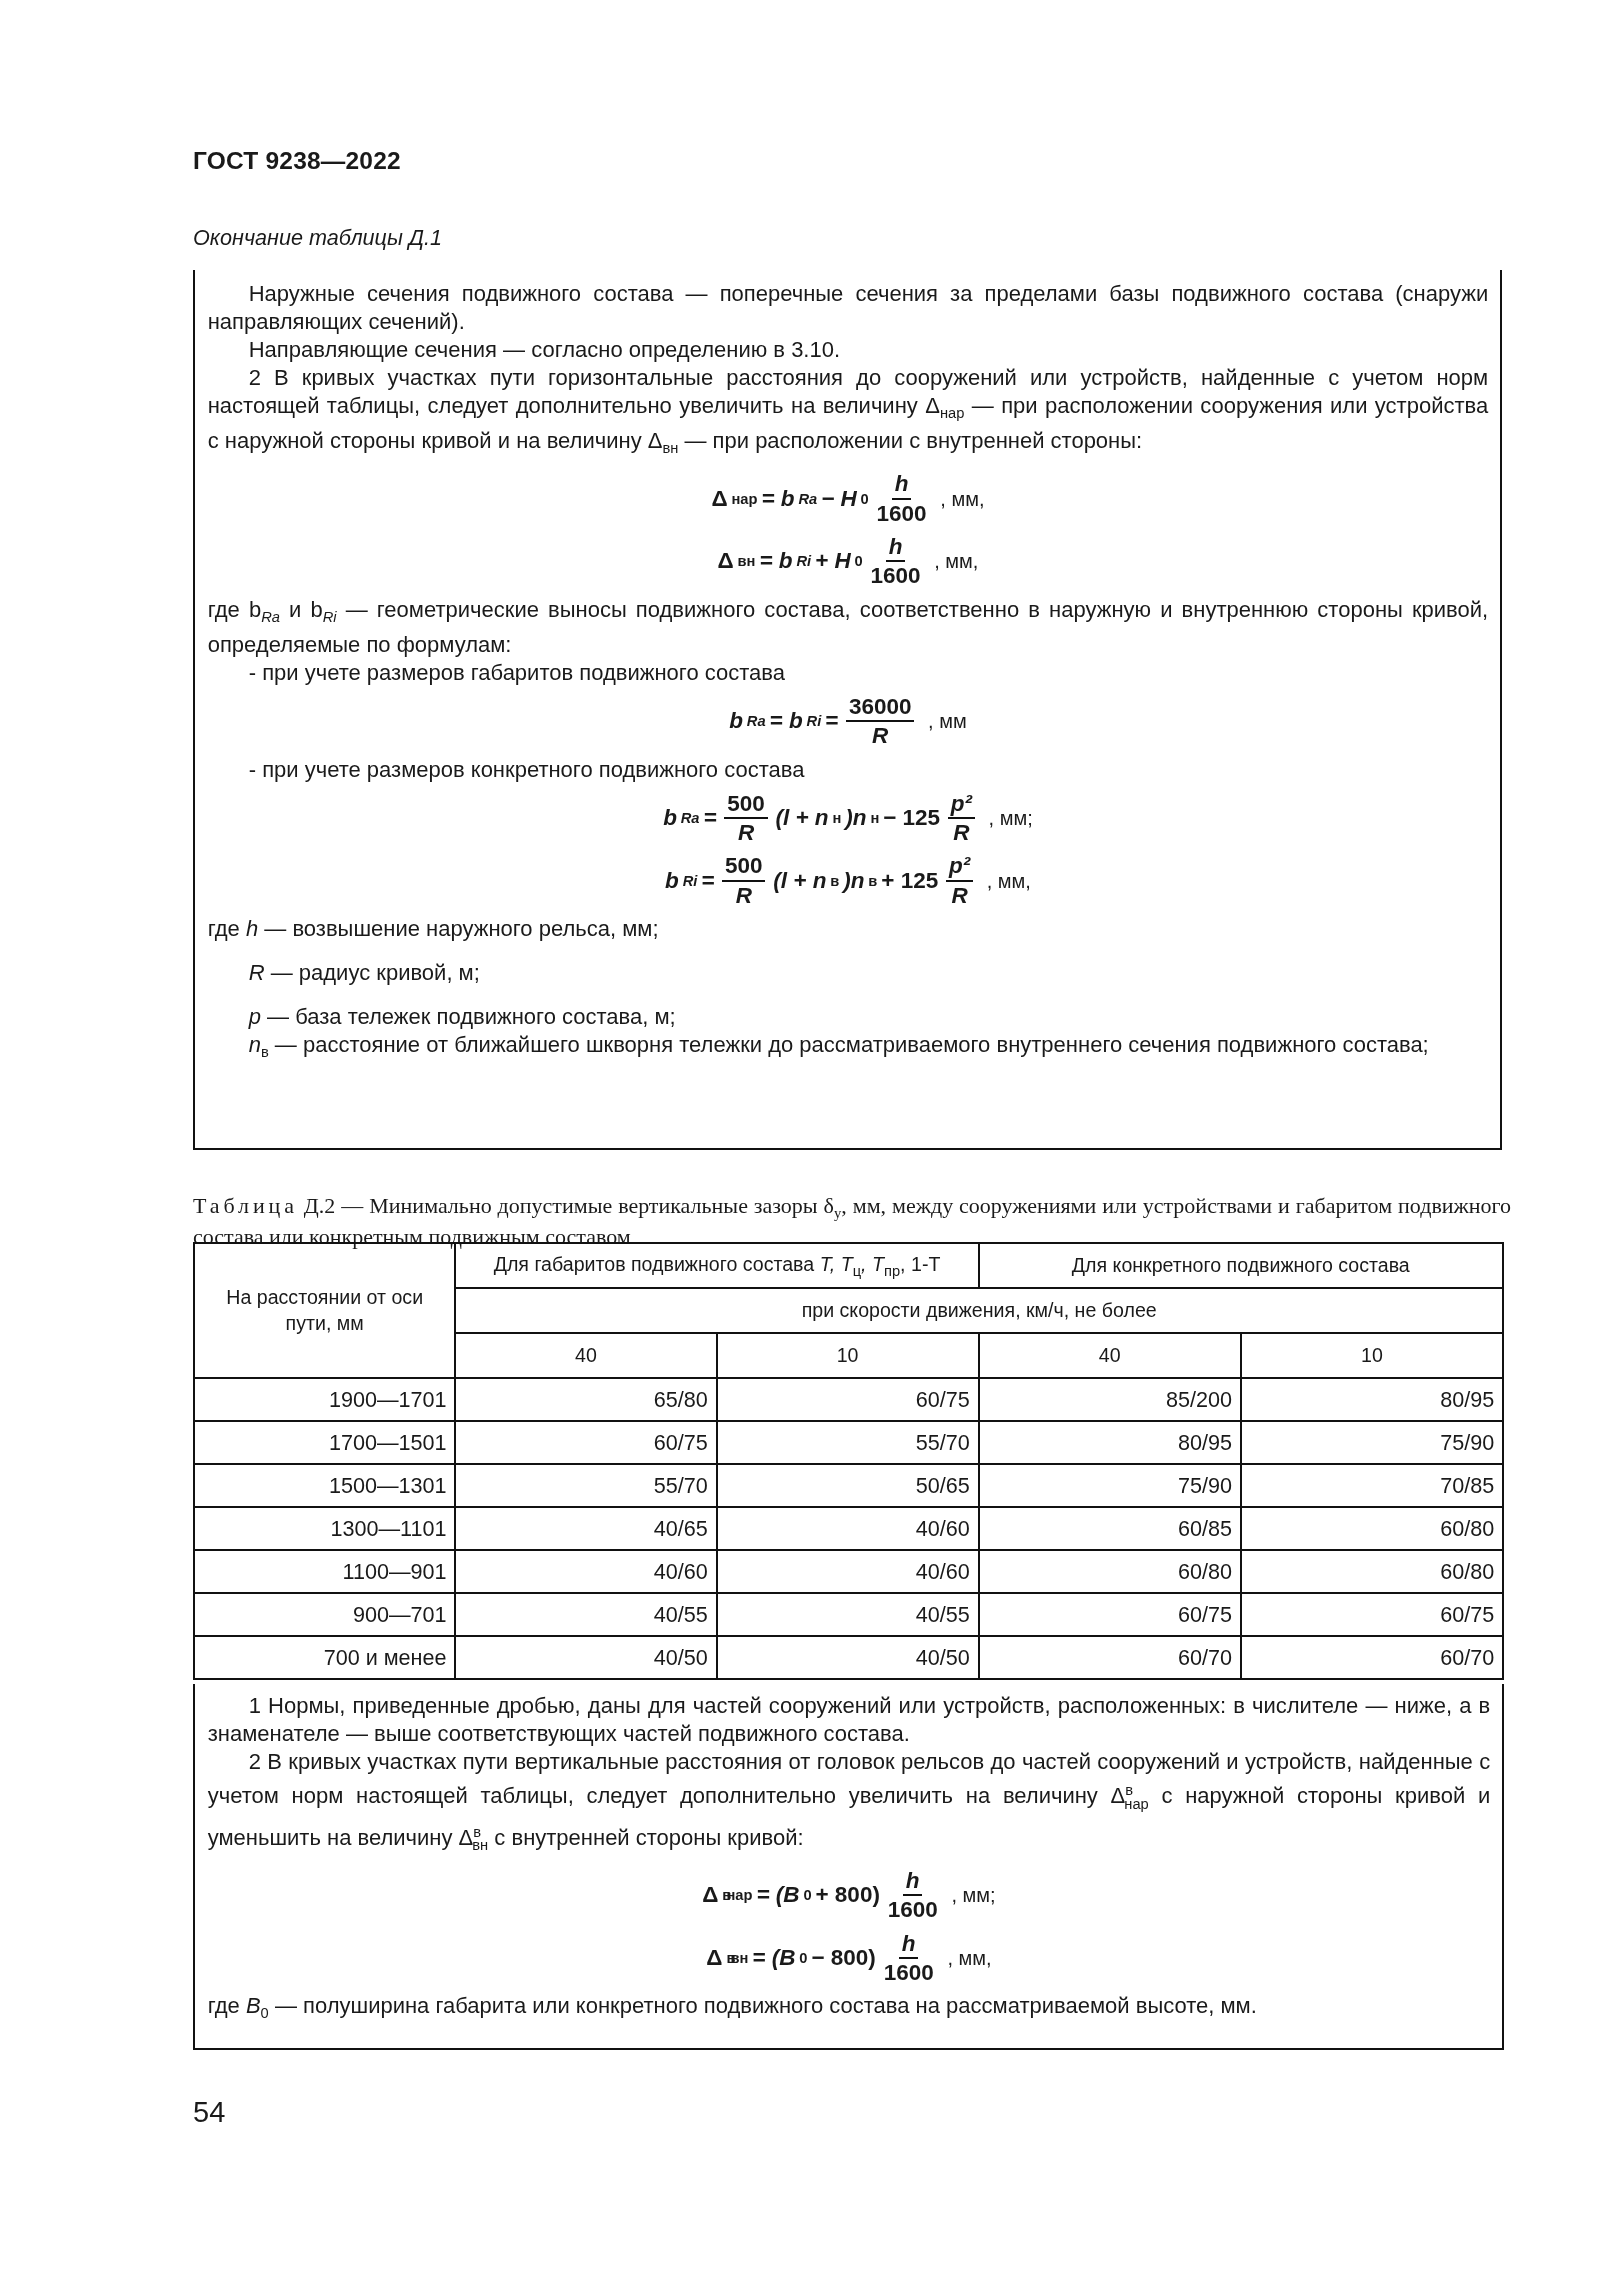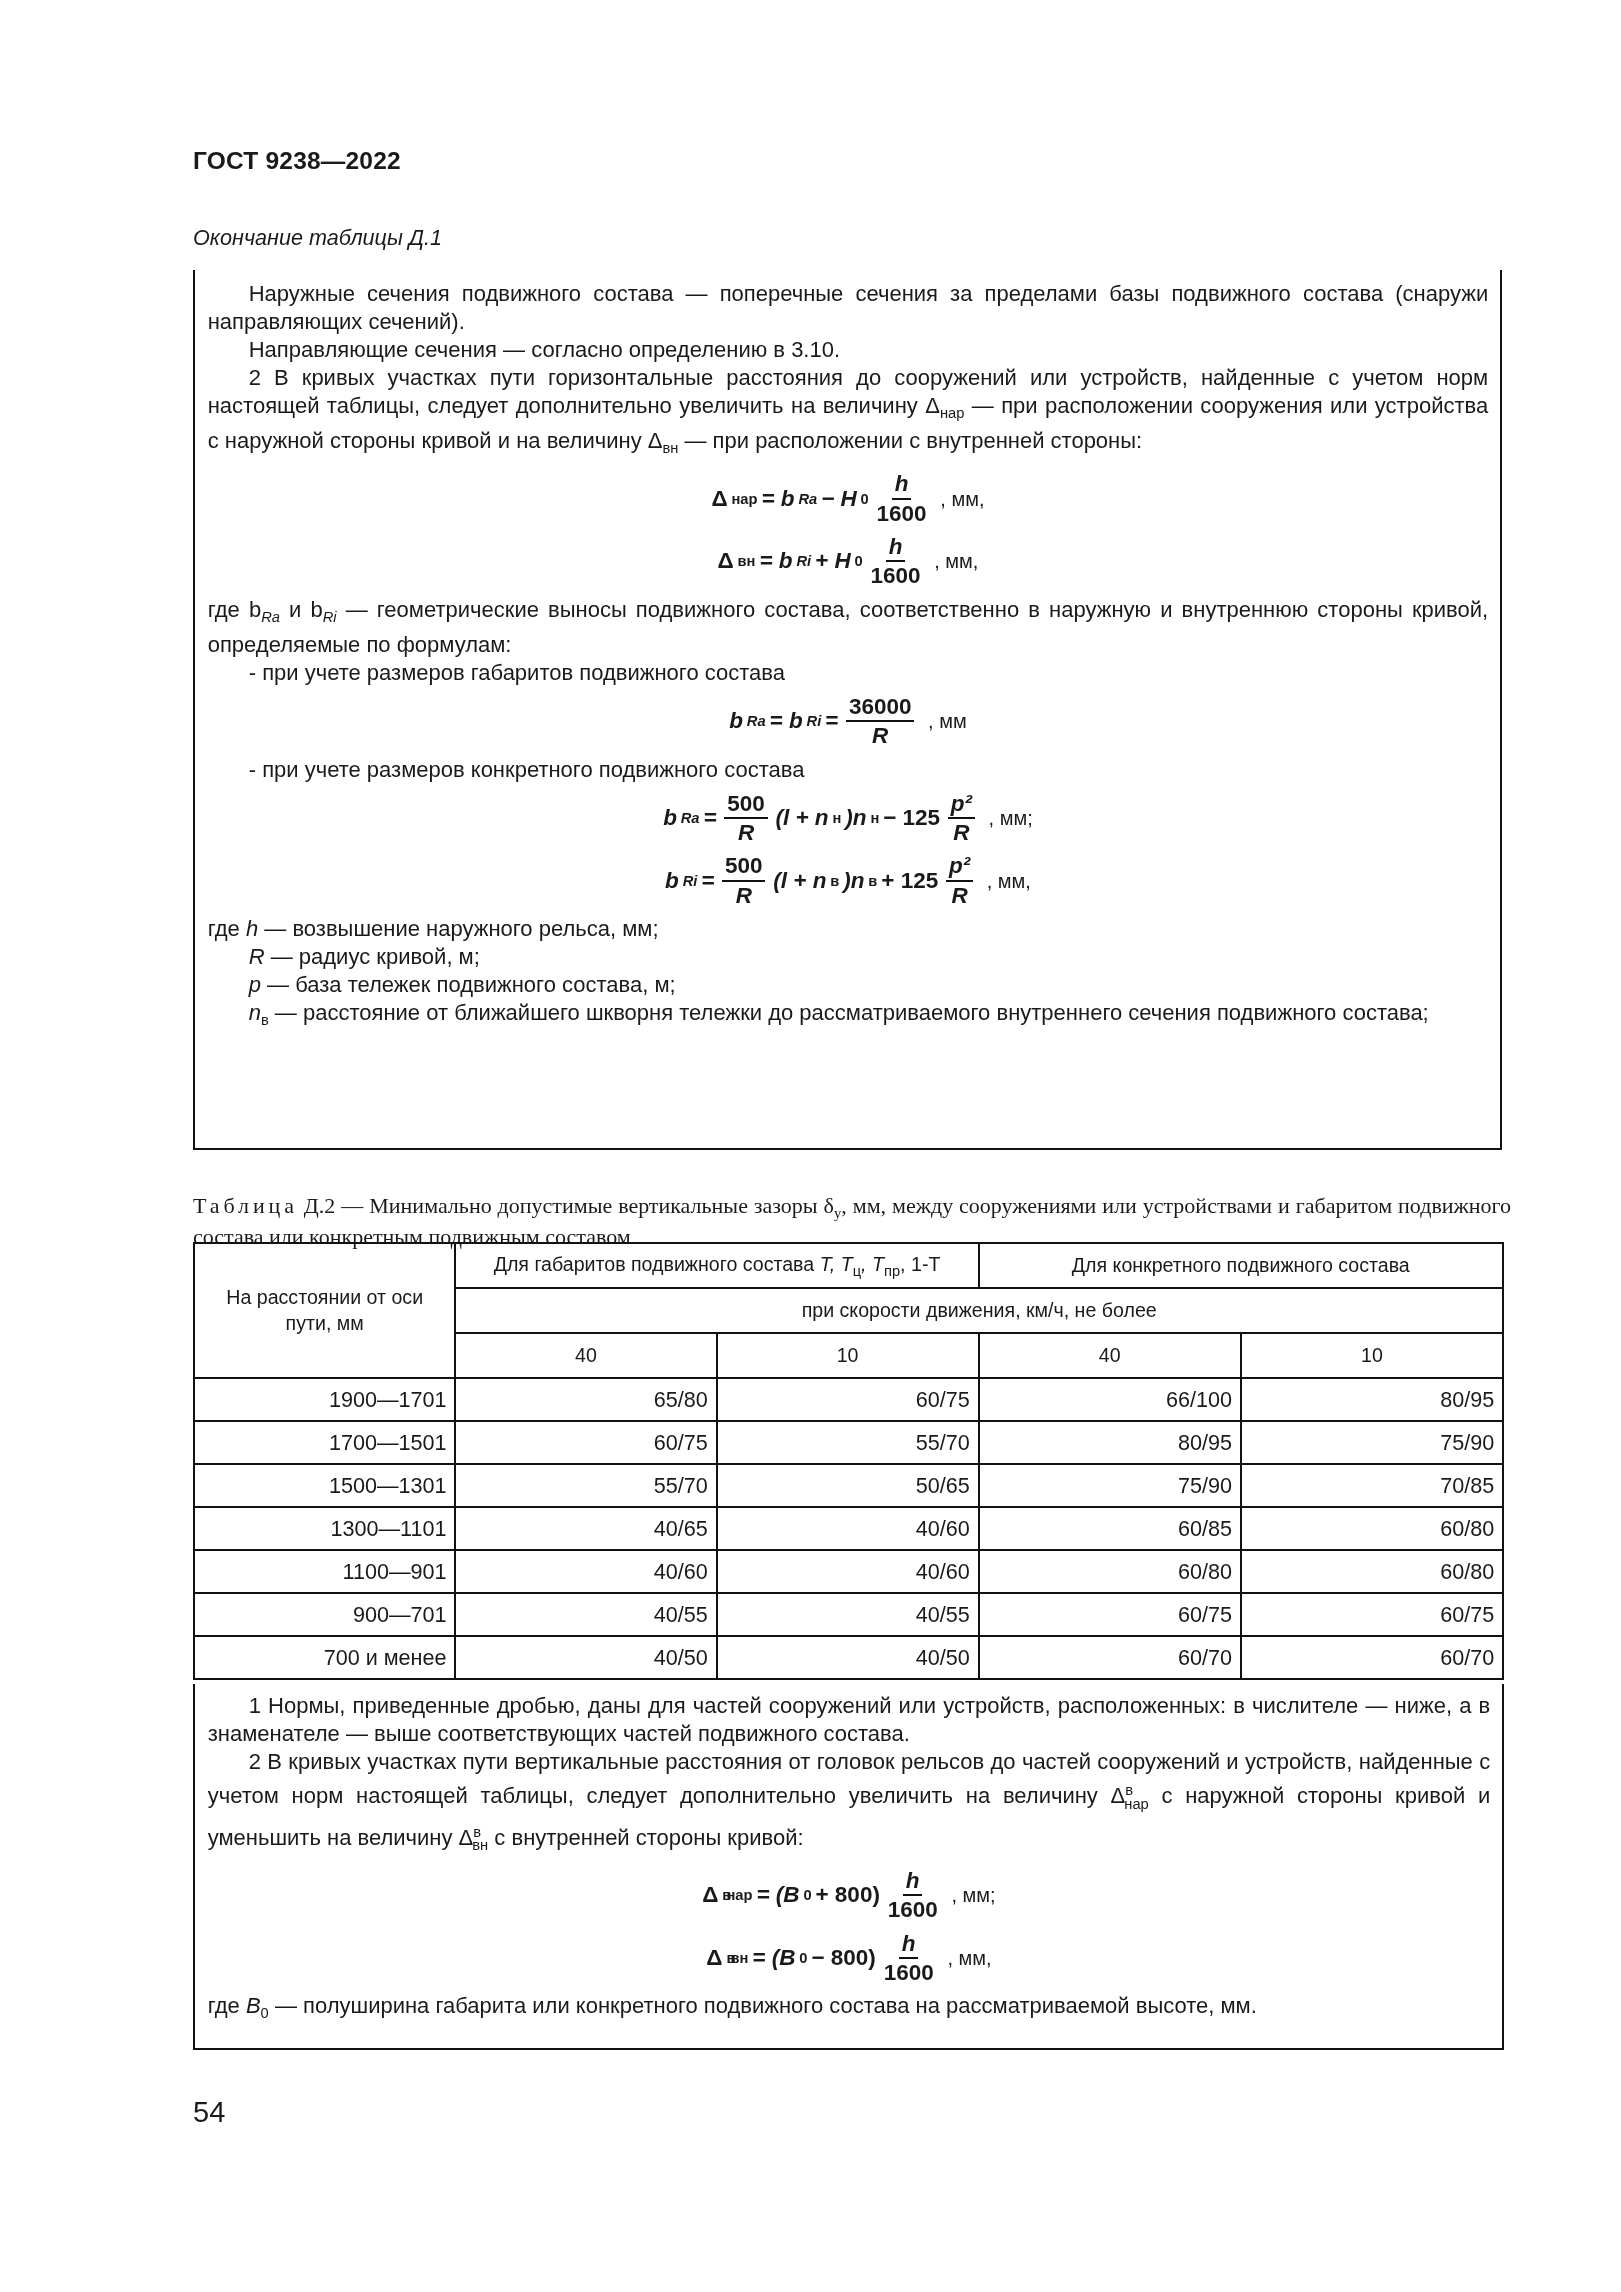--- a/index.html
+++ b/index.html
@@ -2,21 +2,21 @@
 <html><head>
 <meta charset="utf-8">
 <style>
   html, body { margin: 0; padding: 0; background: #ffffff; }
   body { width: 1621px; height: 2293px; position: relative; font-family: "Liberation Sans", sans-serif; color: #1a1a1a; }
   .page-header { position: absolute; left: 193px; top: 147px; font-size: 24.5px; font-weight: bold; letter-spacing: 0.2px; }
   .cont-caption { position: absolute; left: 193px; top: 225px; font-size: 21.6px; font-style: italic; }
   .box1 { position: absolute; left: 193px; top: 270px; width: 1309px; height: 880px; border-left: 2.9px solid #111; border-right: 2.9px solid #111; border-bottom: 2.9px solid #111; box-sizing: border-box; padding: 9.8px 11.8px 0 12.7px; font-size: 22px; line-height: 28px; }
   .p { margin: 0; text-align: justify; }
   .ind { text-indent: 41px; }
-  .ind2 { padding-left: 41px; }
+  .ind2 { padding-left: 41px; margin-top: 16px; }
   .formula { text-align: center; font-family: "Liberation Sans", sans-serif; font-weight: bold; font-style: italic; font-size: 22.5px; margin: 5.9px 0; display: flex; justify-content: center; align-items: center; gap: 3.9px; }
   .formula .u { font-weight: normal; font-style: normal; font-size: 20px; margin-left: 5.9px; }
   .frac { display: inline-flex; flex-direction: column; align-items: center; vertical-align: middle; margin: 0 3.9px; }
   .frac .num { border-bottom: 2.5px solid #111; padding: 0 2.9px; line-height: 27.4px; }
   .frac .den { line-height: 27.4px; font-style: normal; }
   .nb { font-style: normal; }
   sub, sup { font-size: 14.7px; }
   .t2-caption { position: absolute; left: 193px; top: 1194px; width: 1318px; font-size: 22px; line-height: 23px; text-align: justify; font-family: Liberation Serif, serif; }
   .spaced { letter-spacing: 3.9px; }
   table.t2 { position: absolute; left: 193px; top: 1242px; width: 1311px; border-collapse: collapse; font-size: 21.6px; }
@@ -150,21 +150,21 @@
   <tr class="hdr">
     <td>40</td>
     <td>10</td>
     <td>40</td>
     <td>10</td>
   </tr>
   <tr class="data">
     <td class="left">1900—1701</td>
     <td>65/80</td>
         <td>60/75</td>
-        <td>66/100</td>
+        <td>85/200</td>
         <td>80/95</td>
   </tr>
   <tr class="data">
     <td class="left">1700—1501</td>
     <td>60/75</td>
         <td>55/70</td>
         <td>80/95</td>
         <td>75/90</td>
   </tr>
   <tr class="data">

